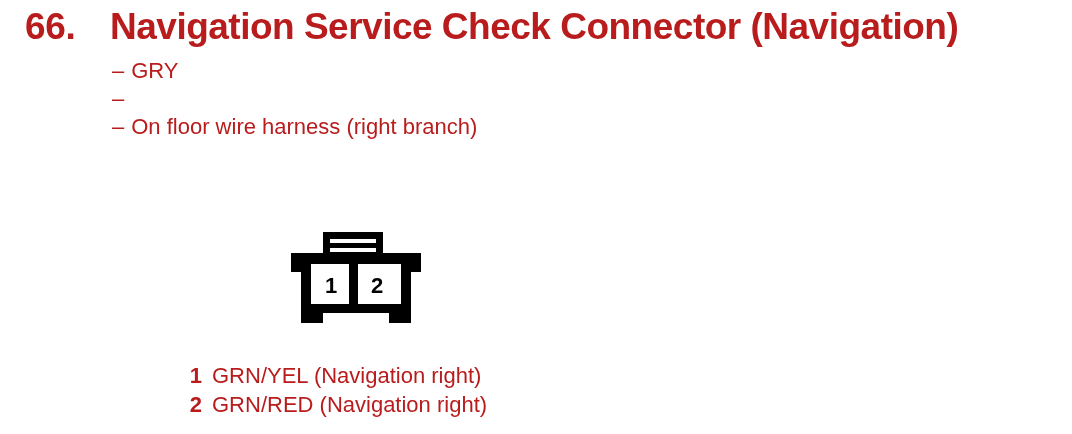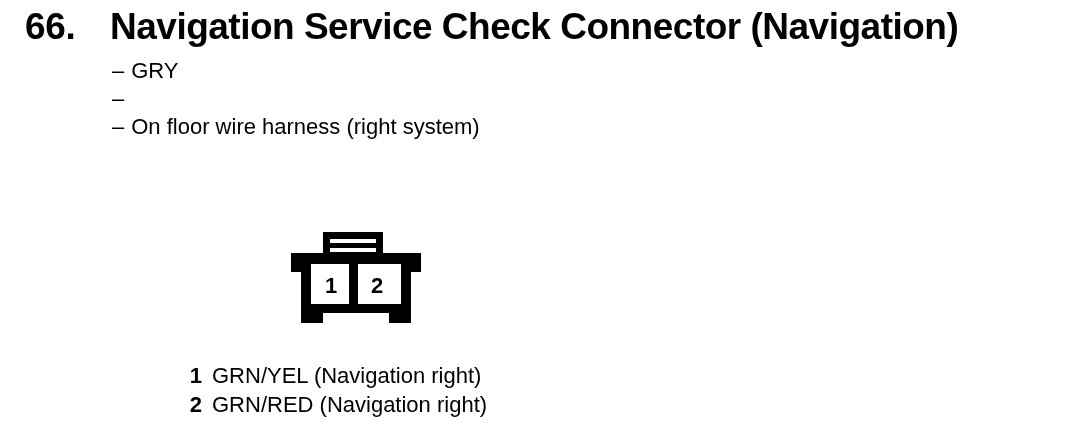--- a/index.html
+++ b/index.html
@@ -5,21 +5,21 @@
   html, body {
     margin: 0;
     padding: 0;
     background: #ffffff;
   }
   .page {
     position: relative;
     width: 1072px;
     height: 434px;
     background: #ffffff;
-    color: #000000;
+    color: #b91c1c;
     font-family: "Liberation Sans", sans-serif;
     overflow: hidden;
   }
   .header {
     position: absolute;
     top: 6px;
     left: 0;
     width: 1072px;
     white-space: nowrap;
   }
@@ -100,21 +100,21 @@
   <div class="detail-list">
     <div class="detail-item">
       <span class="detail-dash">–</span>
       <span>GRY</span>
     </div>
     <div class="detail-item">
       <span class="detail-dash">–</span>
     </div>
     <div class="detail-item">
       <span class="detail-dash">–</span>
-      <span>On floor wire harness (right system)</span>
+      <span>On floor wire harness (right branch)</span>
     </div>
   </div>
 
   <div class="connector-wrap">
     <svg width="132" height="96" viewBox="0 0 132 96" xmlns="http://www.w3.org/2000/svg">
 
       <rect x="33" y="1" width="60" height="24" fill="#000000"></rect>
       <rect x="40" y="8" width="46" height="4" fill="#ffffff"></rect>
       <rect x="40" y="17" width="46" height="4" fill="#ffffff"></rect>
 

